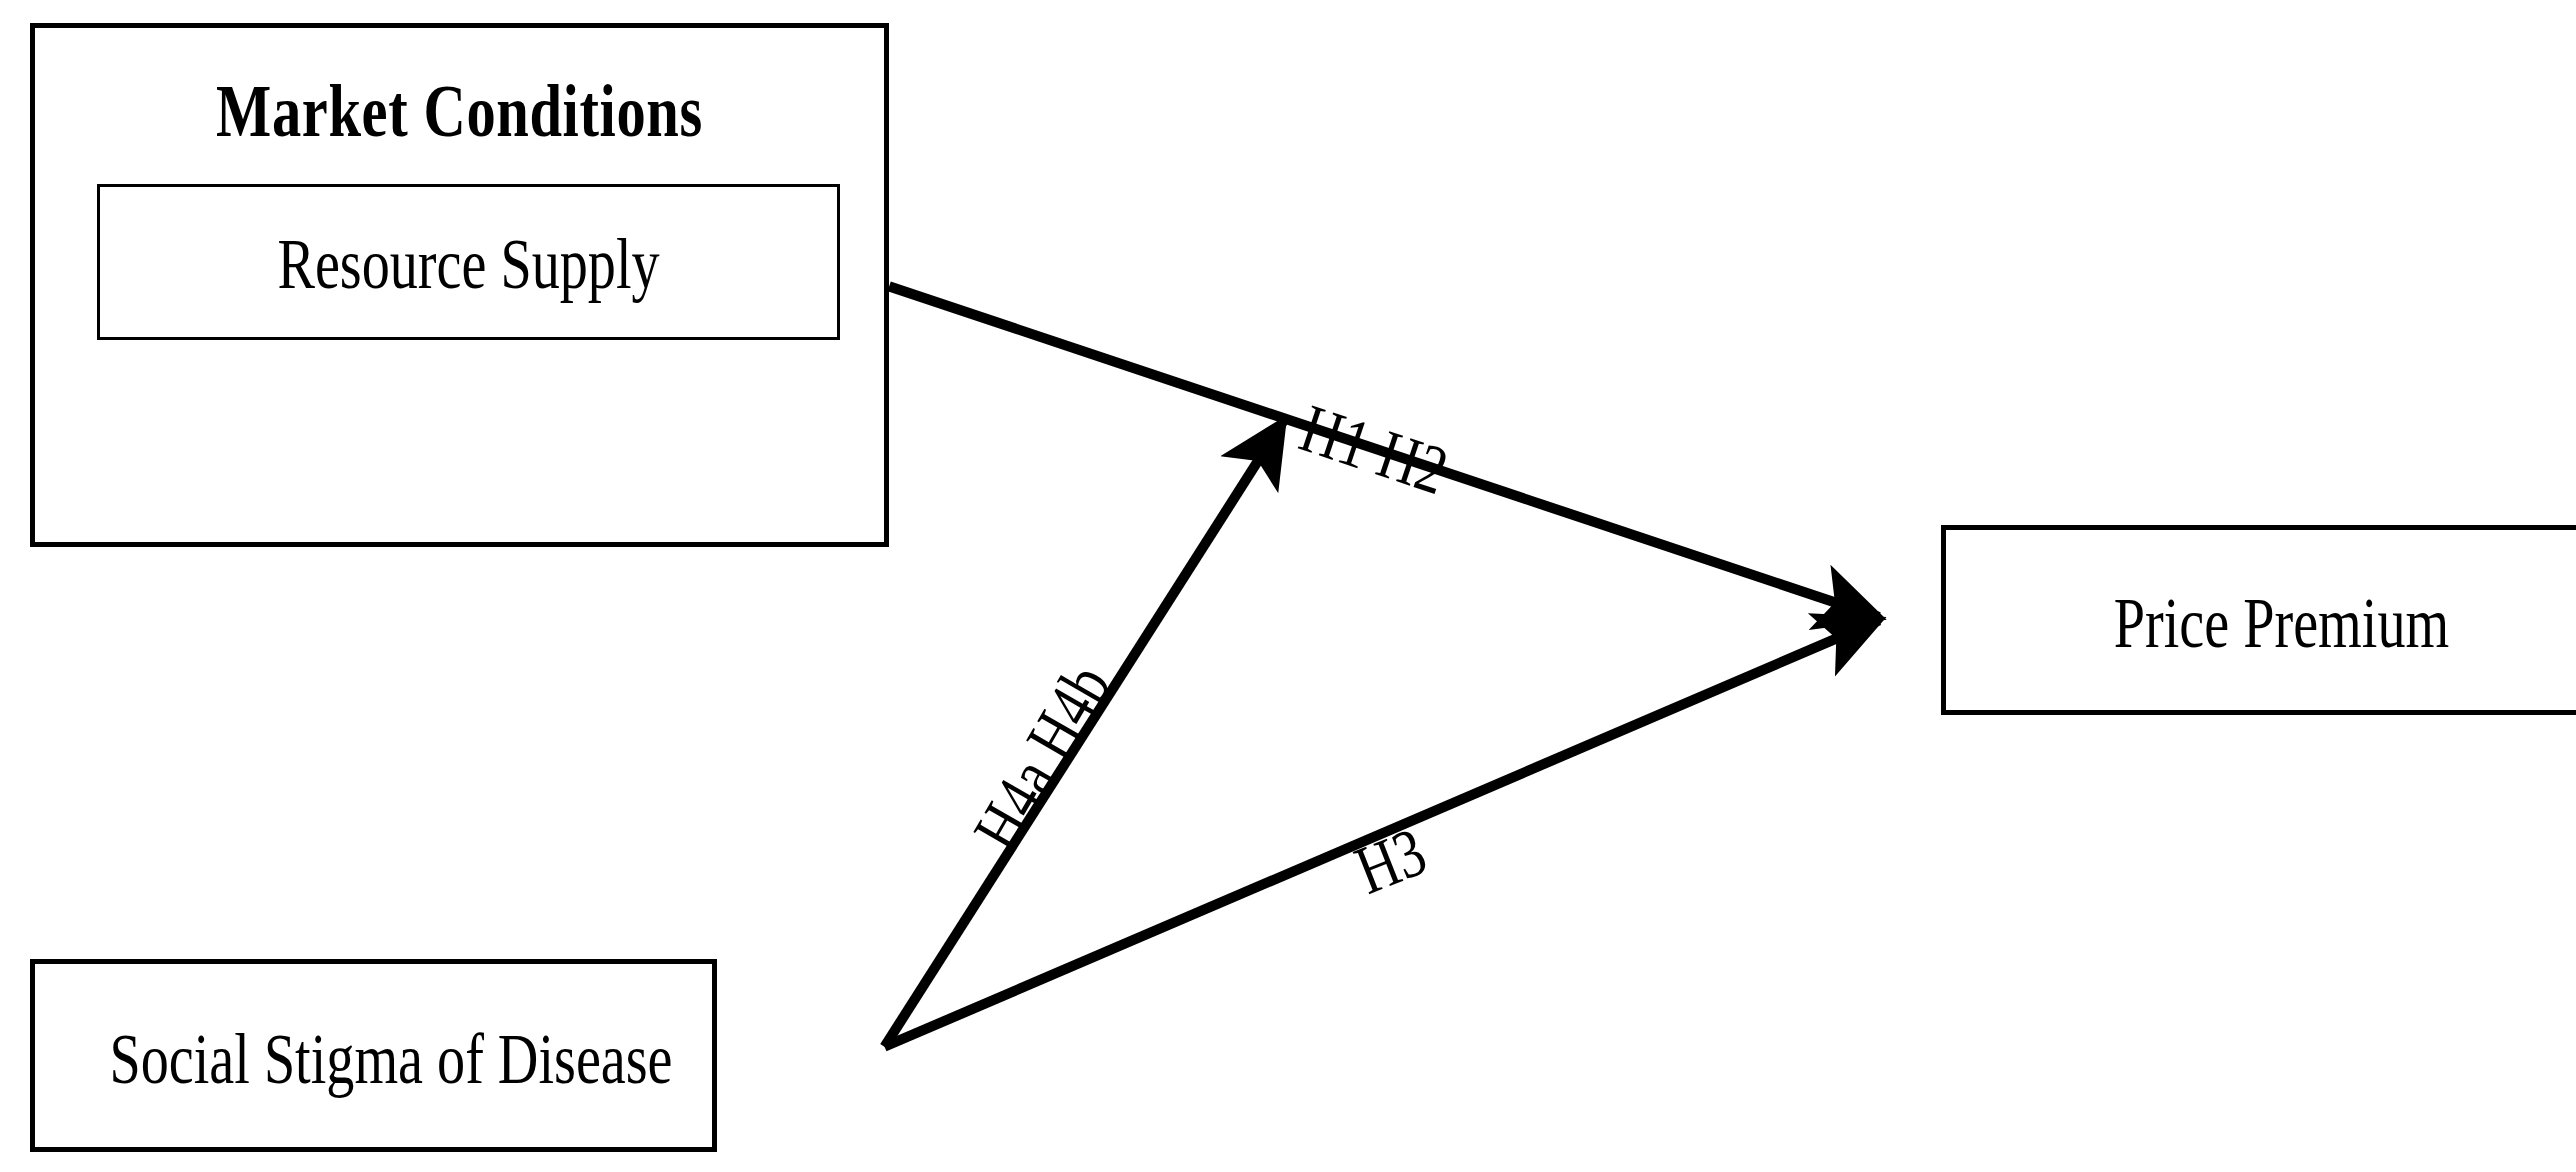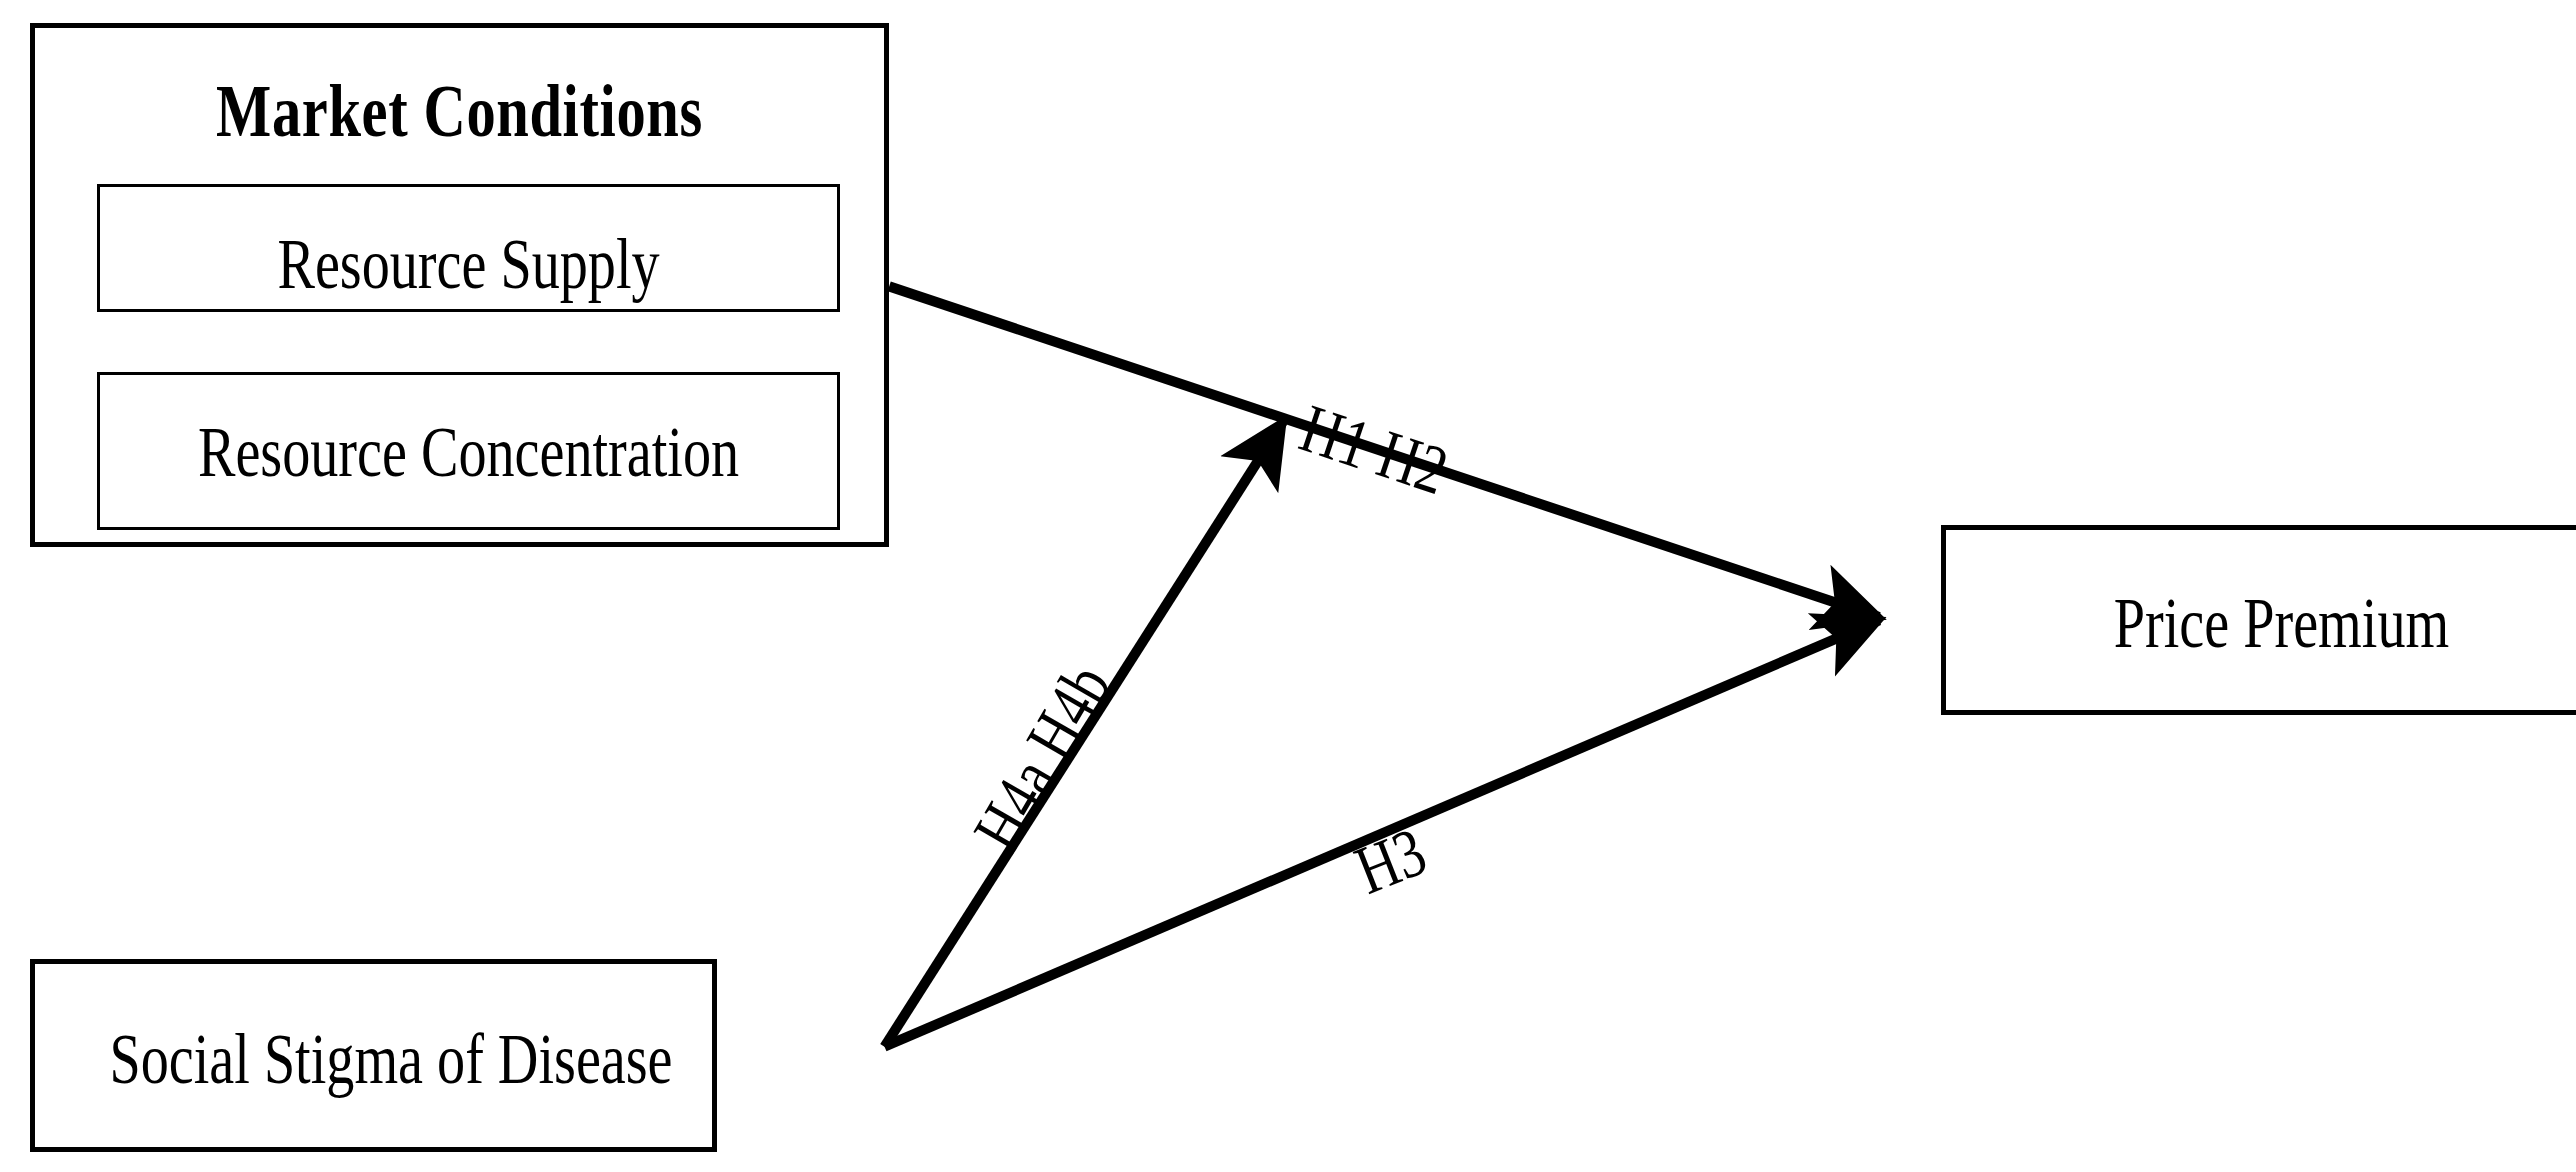--- a/index.html
+++ b/index.html
@@ -47,21 +47,21 @@
   #market-conditions-title {
     top: 40px;
     font-size: 75px;
     font-weight: bold;
     letter-spacing: 0.8px;
   }
   #resource-supply-box {
     left: 62px;
     top: 156px;
     width: 743px;
-    height: 128px;
+    height: 156px;
   }
   #resource-concentration-box {
     left: 62px;
     top: 344px;
     width: 743px;
     height: 158px;
   }
   #resource-supply-label,
   #resource-concentration-label {
     top: 36px;
@@ -141,23 +141,20 @@
     <line x1="1136" y1="1345" x2="1648" y2="542" stroke="#000000" stroke-width="13" marker-end="url(#arrowhead-solid)"></line>
   </svg>
 
   <div class="box outer-box" id="market-conditions-box">
     <div class="box-label" id="market-conditions-title">Market Conditions</div>
 
     <div class="box inner-box" id="resource-supply-box">
       <div class="box-label" id="resource-supply-label">Resource Supply</div>
     </div>
 
-    <div class="box inner-box" id="resource-concentration-box">
-      <div class="box-label" id="resource-concentration-label">Resource Concentration</div>
-    </div>
   </div>
 
   <div class="box outer-box" id="price-premium-box">
     <div class="box-label" id="price-premium-label">Price Premium</div>
   </div>
 
   <div class="box outer-box" id="social-stigma-box">
     <div class="box-label" id="social-stigma-label">Social Stigma of Disease</div>
   </div>
 

